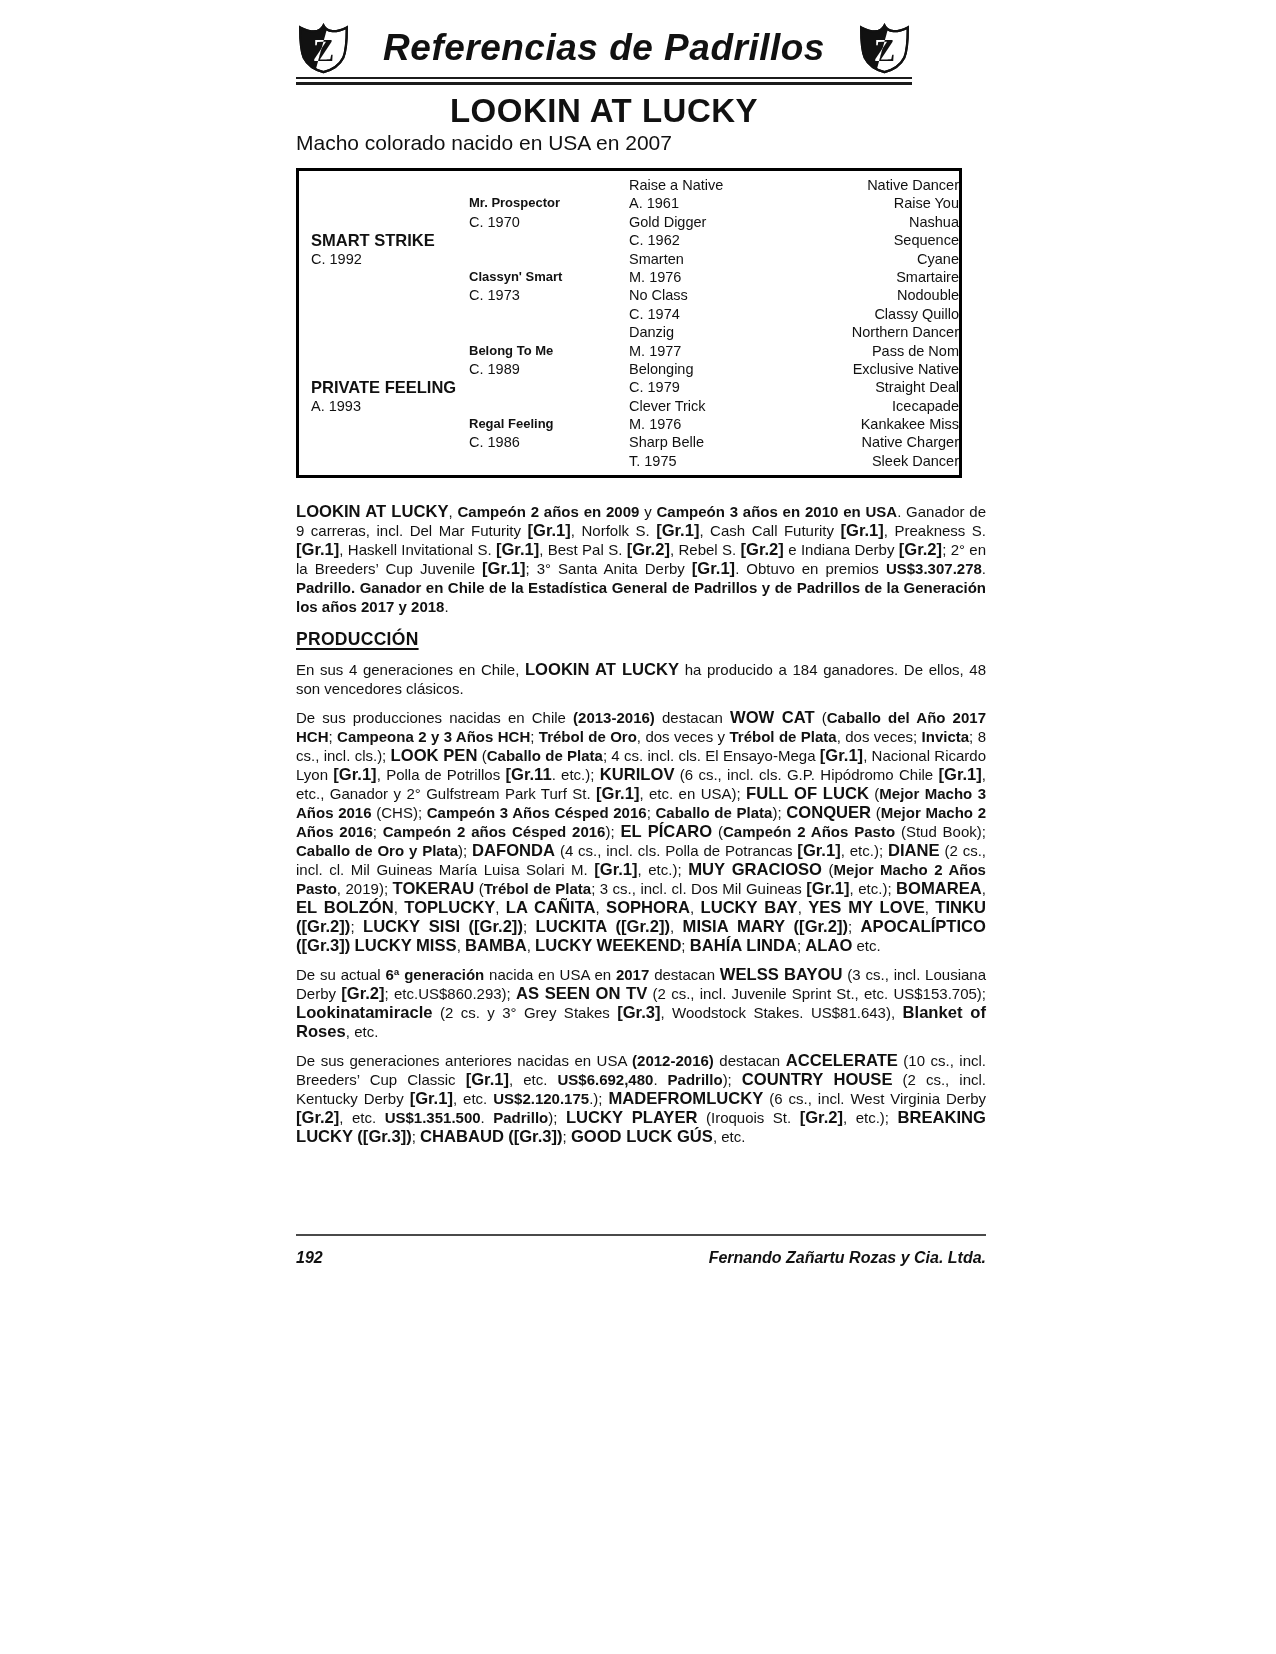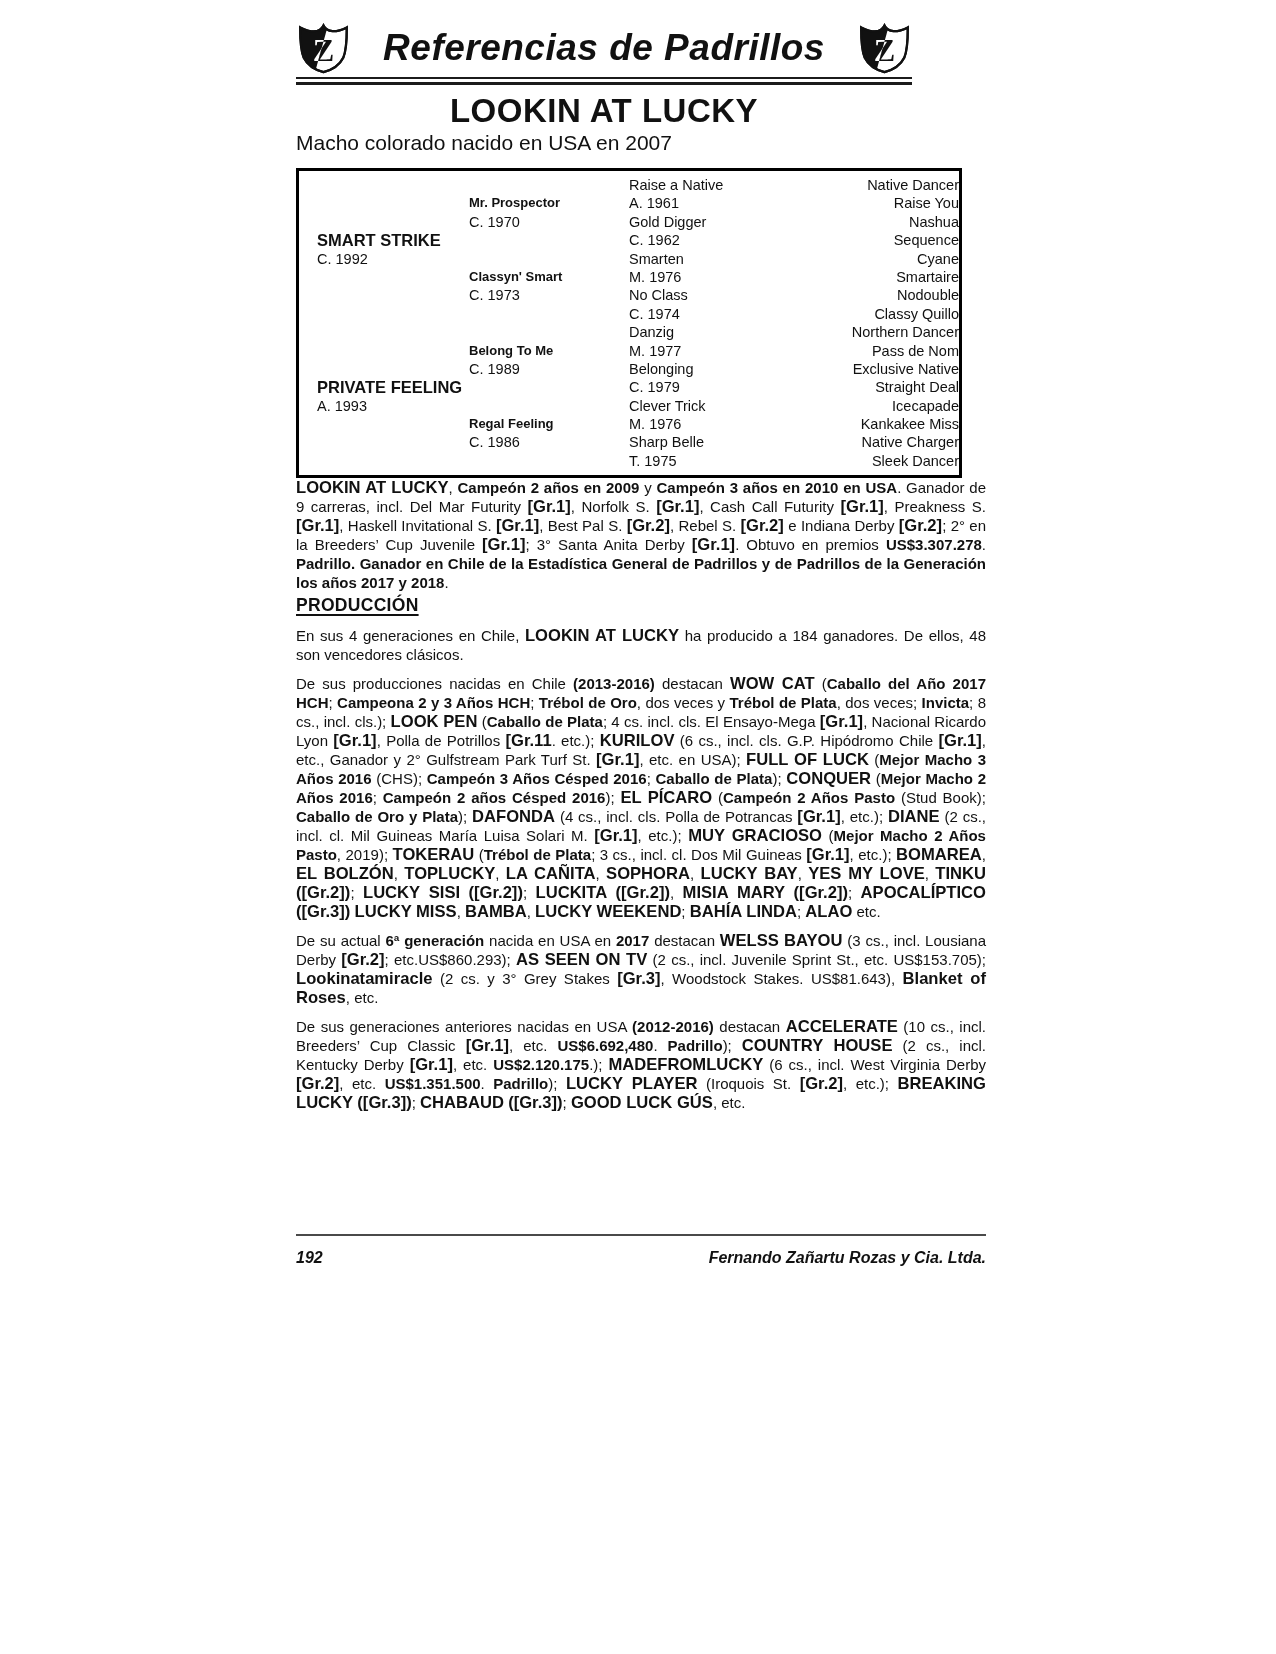--- a/index.html
+++ b/index.html
@@ -20,35 +20,35 @@
   .double-rule{border-top:2px solid #1b1b1b;border-bottom:3px solid #1b1b1b;height:3px;margin-top:3px;}
   .horse-name{text-align:center;font-weight:bold;font-size:33px;margin-top:7px;letter-spacing:0.5px;}
   .horse-sub{text-align:left;font-size:21px;margin-top:1px;}
 
   .pedigree{
     box-sizing:border-box;border:3px solid #000;margin-top:13px;width:666px;
     display:flex;padding:5px 0 5px 0;background:#fff;
   }
   .pcol{box-sizing:border-box;overflow:visible;}
   .pcol .pline{height:18.4px;line-height:18.4px;font-size:14.5px;white-space:nowrap;}
-  .pcol1{width:170px;padding-left:18px;}
+  .pcol1{width:170px;padding-left:12px;}
   .pcol2{width:160px;}
   .pcol3{width:146px;}
   .pcol4{flex:1;text-align:right;}
   .pline.g1{font-weight:bold;font-size:16.5px;}
   .pline.g2{font-weight:bold;font-size:13px;}
 
   .para{font-size:15px;line-height:19px;text-align:justify;margin:10px 0 0 0;}
-  .para.first{margin-top:0;}
+  .para.first{margin-top:24px;}
   .run{font-size:inherit;}
   .run.b{font-weight:bold;}
   .run.bb{font-weight:bold;font-size:16.6px;}
 
   .prod-heading{
-    font-size:17.5px;font-weight:bold;margin-top:3px;
+    font-size:17.5px;font-weight:bold;margin-top:13px;
     text-decoration:underline;text-decoration-thickness:2px;text-underline-offset:3px;
     letter-spacing:0.3px;
   }
 
   .footer{
     position:absolute;left:296px;top:1234px;width:690px;
     border-top:2px solid #4a4a4a;padding-top:13px;
     display:flex;justify-content:space-between;
     font-weight:bold;font-style:italic;font-size:16px;
   }

